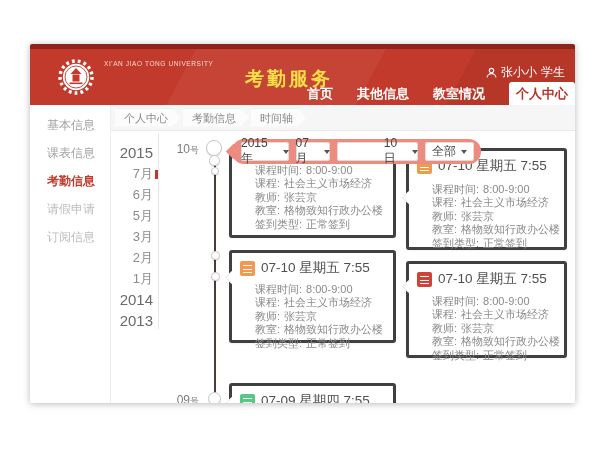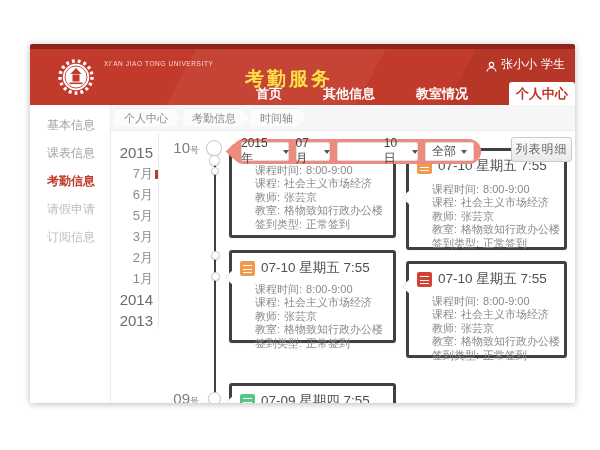--- a/index.html
+++ b/index.html
@@ -12,22 +12,22 @@
   .appbar{position:absolute;left:0;top:5px;width:545px;height:56px;background:#c23a2b;overflow:hidden;}
   .stripe{position:absolute;top:-10px;height:80px;transform:skewX(-28deg);}
   .stripe.s1{left:150px;width:190px;background:rgba(255,255,255,.05);}
   .stripe.s2{left:430px;width:260px;background:rgba(0,0,0,.06);}
   .logo{position:absolute;left:26px;top:8px;width:40px;height:40px;}
   .brand{position:absolute;left:74px;top:9px;color:#fff;}
   .brand-cn{font-family:"DejaVu Serif","Liberation Serif",serif;font-style:italic;font-weight:bold;
     font-size:20px;letter-spacing:2px;line-height:22px;}
   .brand-en{font-size:6.5px;letter-spacing:.6px;margin-top:2px;color:#f4d9d4;}
   .apptitle{position:absolute;left:215px;top:17px;color:#fde047;font-size:19px;font-weight:bold;letter-spacing:3px;}
-  .userbox{position:absolute;right:10px;top:7px;color:#fff;font-size:12px;display:flex;align-items:flex-end;gap:4px;}
-  .nav{position:absolute;right:0;bottom:0;display:flex;align-items:flex-end;gap:17px;}
+  .userbox{position:absolute;right:10px;top:15px;color:#fff;font-size:12px;display:flex;align-items:center;gap:4px;}
+  .nav{position:absolute;right:0;bottom:0;display:flex;align-items:flex-end;}
   .nav-item{height:23px;line-height:23px;color:#fff;font-size:13px;font-weight:bold;margin-right:24px;cursor:pointer;}
   .nav-item.active{background:#fff;color:#b93325;width:66px;text-align:center;border-radius:3px 3px 0 0;margin-right:0;}
   
   .content{position:absolute;left:0;top:61px;width:436px;height:298px;background:#fff;}
   .sidebar{position:absolute;left:0;top:0;width:80px;height:298px;border-right:1px solid #ededed;}
   .sb-item{margin:0 0 0 17px;height:28px;line-height:28px;font-size:12px;color:#a3a3a3;cursor:pointer;}
   .sb-item:first-child{margin-top:6px;}
   .sb-item.active{color:#c0392b;font-weight:bold;}
   .sb-item.muted{color:#bdbdbd;}
   .main{position:absolute;left:81px;top:0;width:464px;height:298px;}
@@ -42,21 +42,21 @@
   .monthnav{position:absolute;left:0;top:11px;width:42px;text-align:right;}
   .mn-item{height:21px;line-height:21px;font-size:13px;color:#8c8c8c;cursor:pointer;}
   .mn-item.year{font-size:15px;color:#6a6a6a;}
   .vdivider{position:absolute;left:47px;top:2px;width:1px;height:196px;background:#e8e8e8;}
   .redtick{position:absolute;left:44px;top:39px;width:3px;height:9px;background:#c0392b;}
   
   .tline{position:absolute;left:103px;top:12px;width:2px;height:300px;background:#4c3c37;}
   .tnode{position:absolute;background:#fff;border:1px solid #c9c9c9;border-radius:50%;box-sizing:border-box;
     box-shadow:0 1px 1px rgba(0,0,0,.12);}
   .daylabel{position:absolute;left:48px;width:40px;text-align:right;color:#7d7d7d;}
-  .daylabel .dnum{font-size:15px;}
+  .daylabel .dnum{font-size:12px;}
   .daylabel .dunit{font-size:9px;}
   
   .filterbar{position:absolute;left:121px;top:8px;width:249px;height:25px;background:#ee8b80;
     border-radius:12px;z-index:6;display:flex;align-items:center;padding-left:9px;box-sizing:border-box;}
   .fb-arrow{position:absolute;left:-4px;top:7px;width:11px;height:11px;background:#ee8b80;transform:rotate(45deg);}
   .sel{height:19px;background:#fff;border-radius:3px;margin-right:7px;display:flex;align-items:center;
     justify-content:center;gap:5px;font-size:12px;color:#444;cursor:pointer;box-shadow:inset 0 0 0 1px #e0dcdc;}
   .sel.w1{width:64px;}.sel.w2{width:46px;}.sel.w3{width:46px;padding-left:47px;}.sel.w4{width:66px;}
   .caret{width:0;height:0;border-left:3.5px solid transparent;border-right:3.5px solid transparent;
     border-top:4.5px solid #555;}
@@ -188,21 +188,20 @@
             </div>
             <div class="sel w3">
               <span>10日</span>
               <span class="caret"></span>
             </div>
             <div class="sel w4">
               <span>全部</span>
               <span class="caret"></span>
             </div>
           </div>
-          <div class="detailbtn">列表明细</div>
 
           <div class="card" style="left:118px;top:17px;width:167px;height:90px;">
             <div class="cfields pad-top">
               <div class="f"><span>课程时间:</span><span class="fv">8:00-9:00</span></div>
               <div class="f"><span>课程:</span><span class="fv">社会主义市场经济</span></div>
               <div class="f"><span>教师:</span><span class="fv">张芸京</span></div>
               <div class="f"><span>教室:</span><span class="fv">格物致知行政办公楼</span></div>
               <div class="f"><span>签到类型:</span><span class="fv">正常签到</span></div>
             </div>
           </div>

